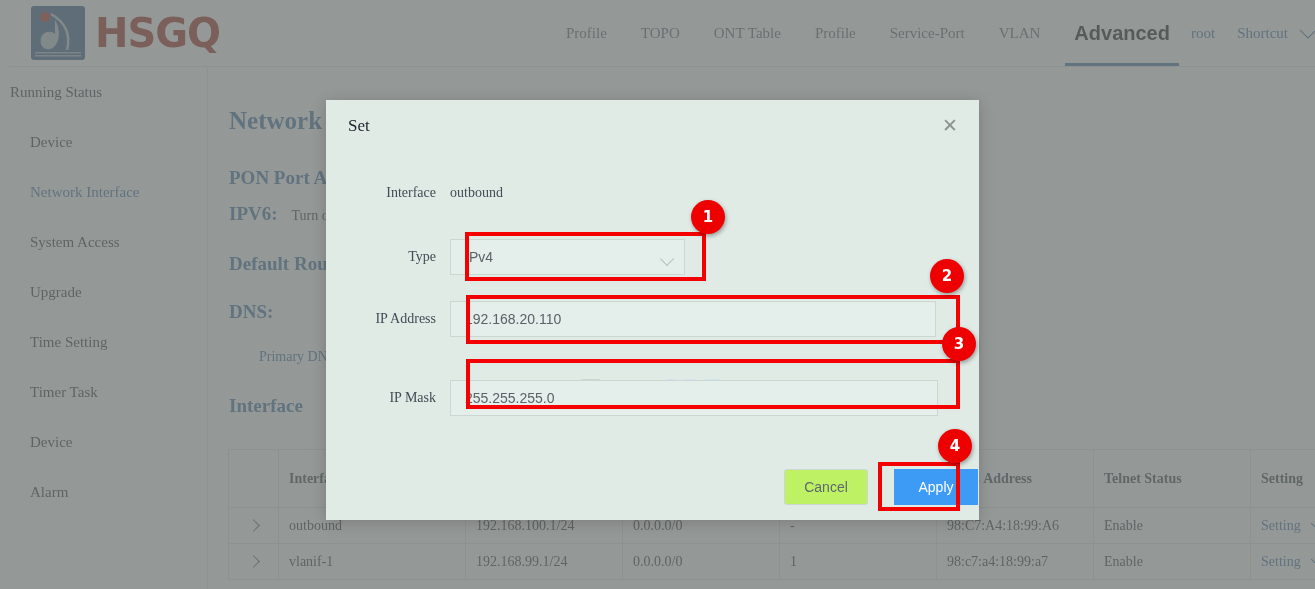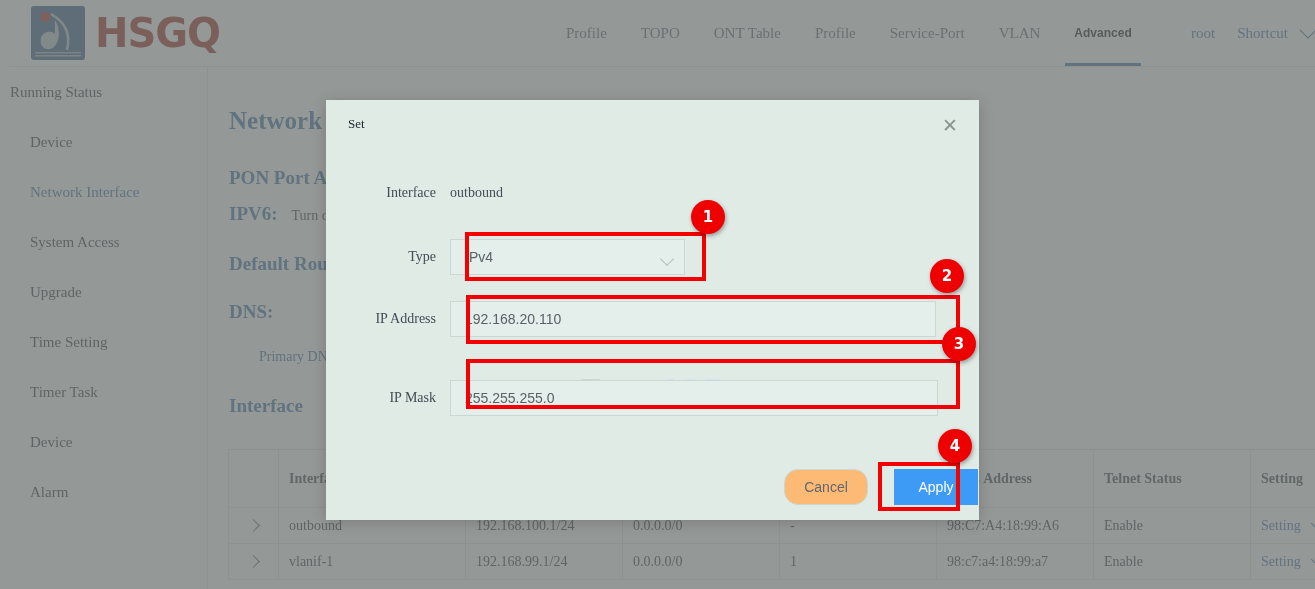--- a/index.html
+++ b/index.html
@@ -29,21 +29,21 @@
   .logo-text{
     font-family:"DejaVu Sans", sans-serif;
     font-weight:bold;font-size:40px;letter-spacing:-1px;color:#9e2418;line-height:1;
   }
 
   .topnav{position:absolute;left:540px;top:0;height:66px;display:flex;align-items:center;gap:0px;}
   .topnav-item{
     height:66px;display:flex;align-items:center;padding:0 17px;
     font-size:15px;color:#5a6573;cursor:pointer;position:relative;white-space:nowrap;
   }
-  .topnav-item.active{color:#101418;font-weight:bold;font-family:"Liberation Sans",sans-serif;font-size:12px;}
+  .topnav-item.active{color:#101418;font-weight:bold;font-family:"Liberation Sans",sans-serif;font-size:20px;}
   .topnav-item.active:after{
     content:"";position:absolute;left:8px;right:8px;bottom:0;height:3px;background:#3d6fa8;
   }
   .topnav-right{position:absolute;right:10px;top:0;height:66px;display:flex;align-items:center;gap:6px;}
   .nav-link{font-size:15px;color:#3d6fa8;cursor:pointer;padding:0 8px;}
   .chev{display:inline-block;width:11px;height:11px;border-right:1.6px solid #3d6fa8;border-bottom:1.6px solid #3d6fa8;transform:rotate(45deg) translate(-2px,-2px);}
 
   
   .sidebar{
     position:absolute;left:0;top:67px;width:208px;height:522px;background:#ffffff;
@@ -92,21 +92,21 @@
   #dim{
     position:absolute;inset:0;background:#6f7472;opacity:0.74;
   }
 
   
   .modal{
     position:absolute;left:326px;top:100px;width:653px;height:420px;
     background:#e0ebe6;box-shadow:0 2px 14px rgba(0,0,0,.18);
     box-sizing:border-box;
   }
-  .modal-title{position:absolute;left:22px;top:16px;font-size:13px;color:#1d242c;}
+  .modal-title{position:absolute;left:22px;top:16px;font-size:17px;color:#1d242c;}
   .modal-close{
     position:absolute;right:18px;top:14px;width:22px;height:22px;cursor:pointer;
     color:#8b9490;font-size:19px;line-height:22px;text-align:center;font-family:"DejaVu Sans",sans-serif;
   }
 
   .watermark{
     position:absolute;left:252px;top:272px;font-family:"DejaVu Sans",sans-serif;
     font-weight:bold;font-size:36px;letter-spacing:-1px;pointer-events:none;user-select:none;
   }
   .wm-a{color:#cdd5d1;}
@@ -126,21 +126,21 @@
   }
   .sel-chev{
     position:absolute;right:12px;top:14px;width:9px;height:9px;
     border-right:1.4px solid #b6bfbb;border-bottom:1.4px solid #b6bfbb;transform:rotate(45deg);
   }
 
   .btn{
     height:36px;min-width:84px;display:flex;align-items:center;justify-content:center;
     font-size:14px;font-family:"Liberation Sans",sans-serif;cursor:pointer;box-sizing:border-box;
   }
-  .btn-cancel{border:1px solid #ccd6d2;background:#fdba74;color:#5f676e;border-radius:14px;}
+  .btn-cancel{border:1px solid #ccd6d2;background:#bef264;color:#5f676e;border-radius:3px;}
   .btn-apply{background:#3e9bf5;color:#ffffff;border:1px solid #3e9bf5;}
 
   
   .anno-box{position:absolute;border:4px solid #f40000;box-sizing:border-box;pointer-events:none;}
   .badge{
     position:absolute;width:34px;height:34px;border-radius:50%;background:#ef0000;
     color:#fff;font-family:"DejaVu Sans",sans-serif;font-weight:bold;font-size:15px;
     display:flex;align-items:center;justify-content:center;
     box-shadow:1px 2px 4px rgba(0,0,0,.35);
   }

